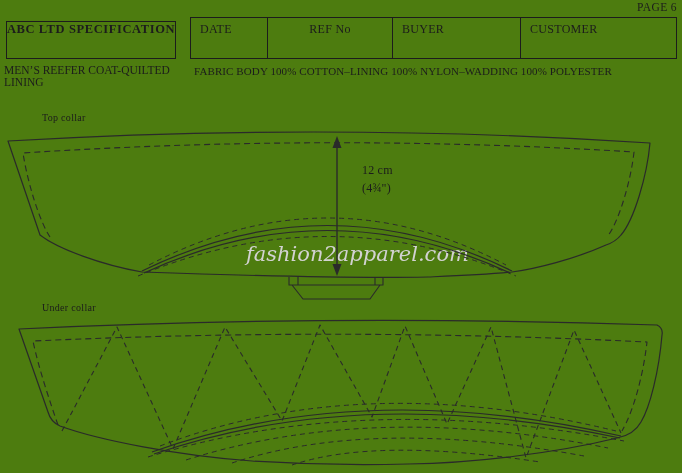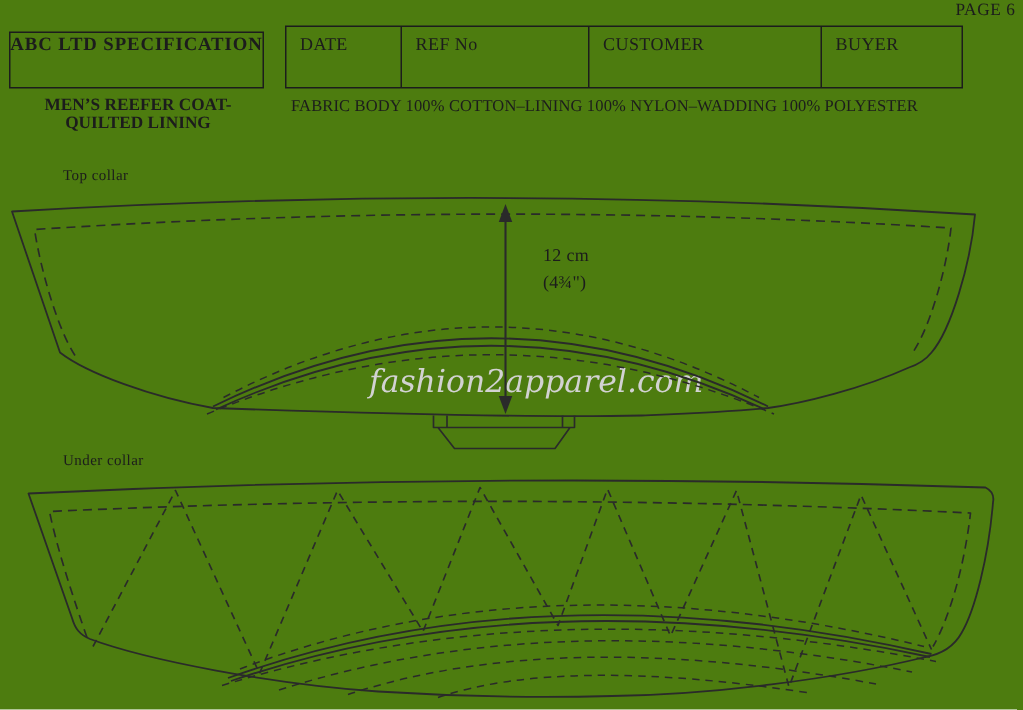--- a/index.html
+++ b/index.html
@@ -19,36 +19,36 @@
   .spec-box{
     left:6px;top:21px;width:168px;height:36px;
     border:1.6px solid #1c1c1c;
     display:flex;justify-content:center;
   }
   .spec-box span{
     font-weight:bold;font-size:12.5px;letter-spacing:0.6px;white-space:nowrap;
   }
   .garment-title{
     left:4px;top:64px;width:176px;
-    text-align:center;font-size:11.5px;line-height:1.08;font-weight:bold;
+    text-align:left;font-size:11.5px;line-height:1.08;
   }
   .spec-table{
-    left:190px;top:17px;width:452px;height:42px;
+    left:190px;top:17px;width:487px;height:42px;
     border:1.6px solid #1c1c1c;
     display:flex;box-sizing:border-box;
   }
   .spec-table .cell{
     box-sizing:border-box;
     border-right:1.4px solid #1c1c1c;
     padding:4px 9px 0 9px;
     font-size:12px;letter-spacing:0.3px;
   }
   .spec-table .cell:last-child{border-right:none;}
   .cell.c-date{width:77px;}
-  .cell.c-ref{width:125px;}
+  .cell.c-ref{width:125px;text-align:center;}
   .cell.c-customer{width:155px;}
   .cell.c-buyer{flex:1;}
   .fabric-note{
     left:194px;top:65px;width:486px;
     font-size:11px;white-space:nowrap;letter-spacing:0.1px;
   }
   .drawing-label{
     font-size:10px;letter-spacing:0.3px;
   }
   .lbl-top-collar{left:42px;top:112px;}
@@ -76,22 +76,22 @@
 
   <div class="abs page-number">PAGE 6</div>
 
   <div class="abs spec-box">
     <span>ABC LTD SPECIFICATION</span>
   </div>
 
   <div class="abs spec-table">
     <div class="cell c-date">DATE</div>
     <div class="cell c-ref">REF No</div>
+    <div class="cell c-buyer">BUYER</div>
     <div class="cell c-customer">CUSTOMER</div>
-    <div class="cell c-buyer">BUYER</div>
   </div>
 
   <div class="abs garment-title">MEN’S REEFER COAT-QUILTED LINING</div>
 
   <div class="abs fabric-note">FABRIC BODY 100% COTTON–LINING 100% NYLON–WADDING 100% POLYESTER</div>
 
   <div class="abs drawing-label lbl-top-collar">Top collar</div>
   <div class="abs drawing-label lbl-under-collar">Under collar</div>
 
   <div class="abs dim-label dim-metric">12 cm</div>

